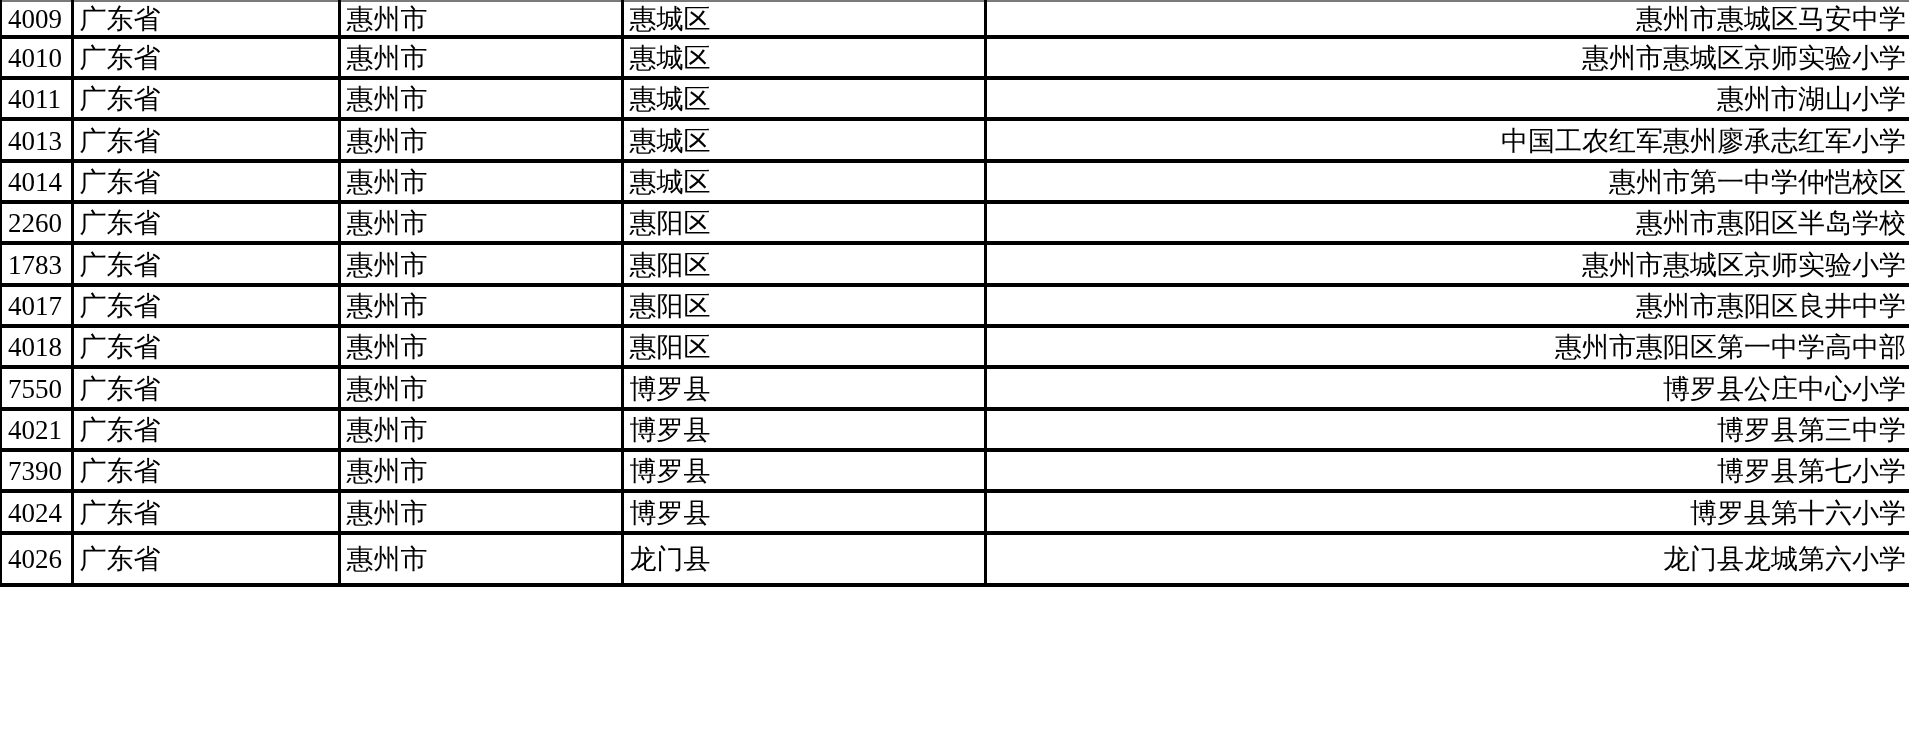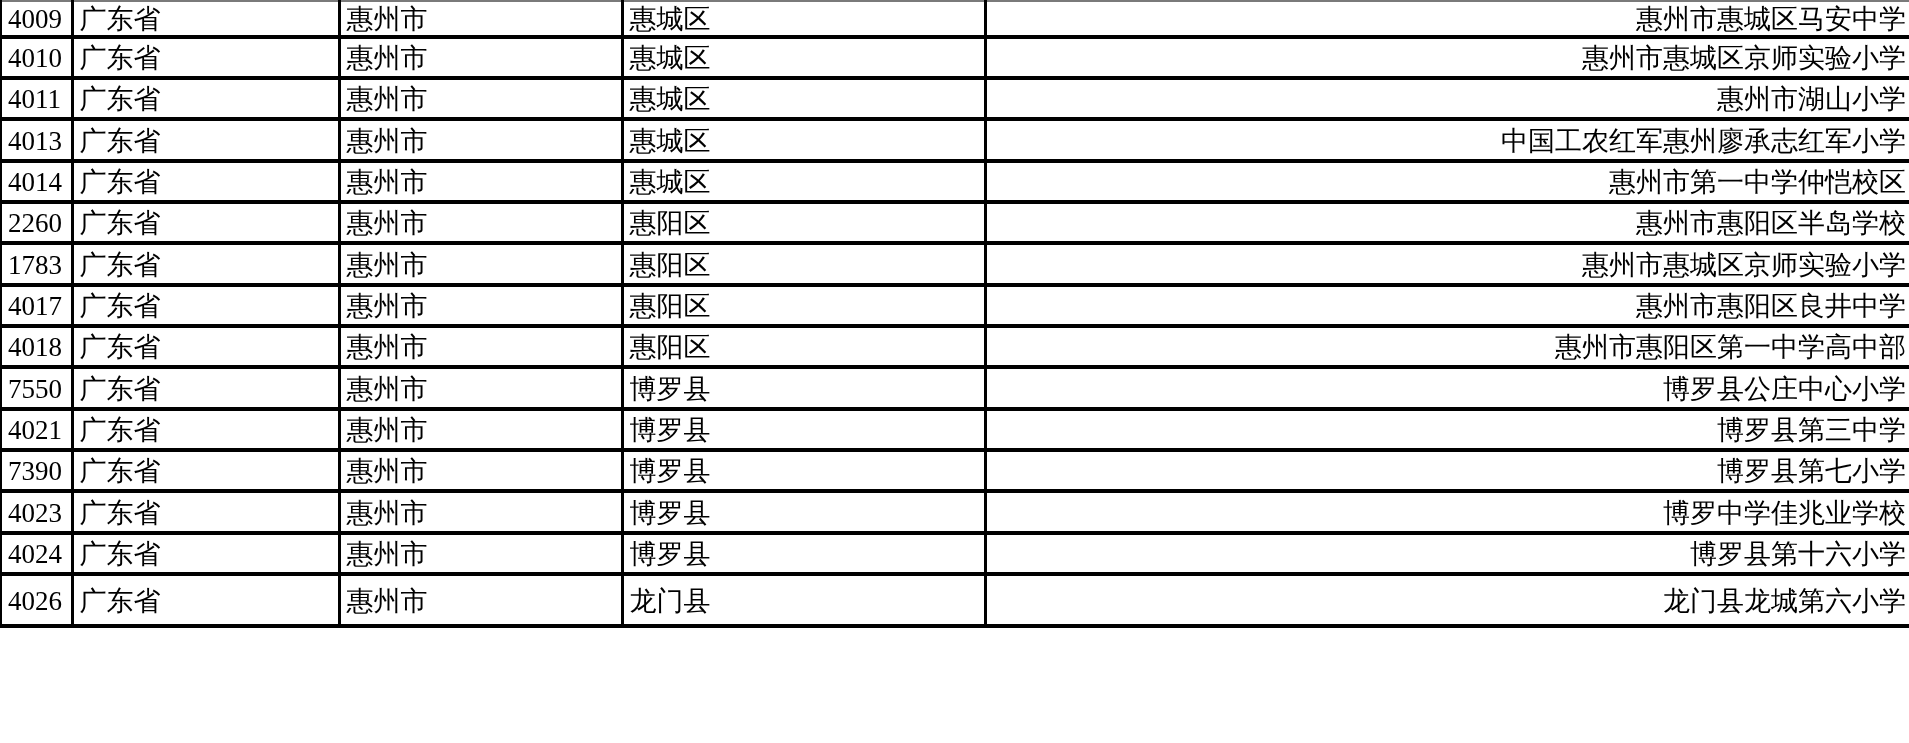--- a/index.html
+++ b/index.html
@@ -129,27 +129,20 @@
     <td class="col-school">博罗县第三中学</td>
   </tr>
         <tr>
     <td class="col-id">7390</td>
     <td class="col-province">广东省</td>
     <td class="col-city">惠州市</td>
     <td class="col-district">博罗县</td>
     <td class="col-school">博罗县第七小学</td>
   </tr>
         <tr>
-    <td class="col-id">4023</td>
-    <td class="col-province">广东省</td>
-    <td class="col-city">惠州市</td>
-    <td class="col-district">博罗县</td>
-    <td class="col-school">博罗中学佳兆业学校</td>
-  </tr>
-        <tr>
     <td class="col-id">4024</td>
     <td class="col-province">广东省</td>
     <td class="col-city">惠州市</td>
     <td class="col-district">博罗县</td>
     <td class="col-school">博罗县第十六小学</td>
   </tr>
         <tr>
     <td class="col-id">4026</td>
     <td class="col-province">广东省</td>
     <td class="col-city">惠州市</td>

